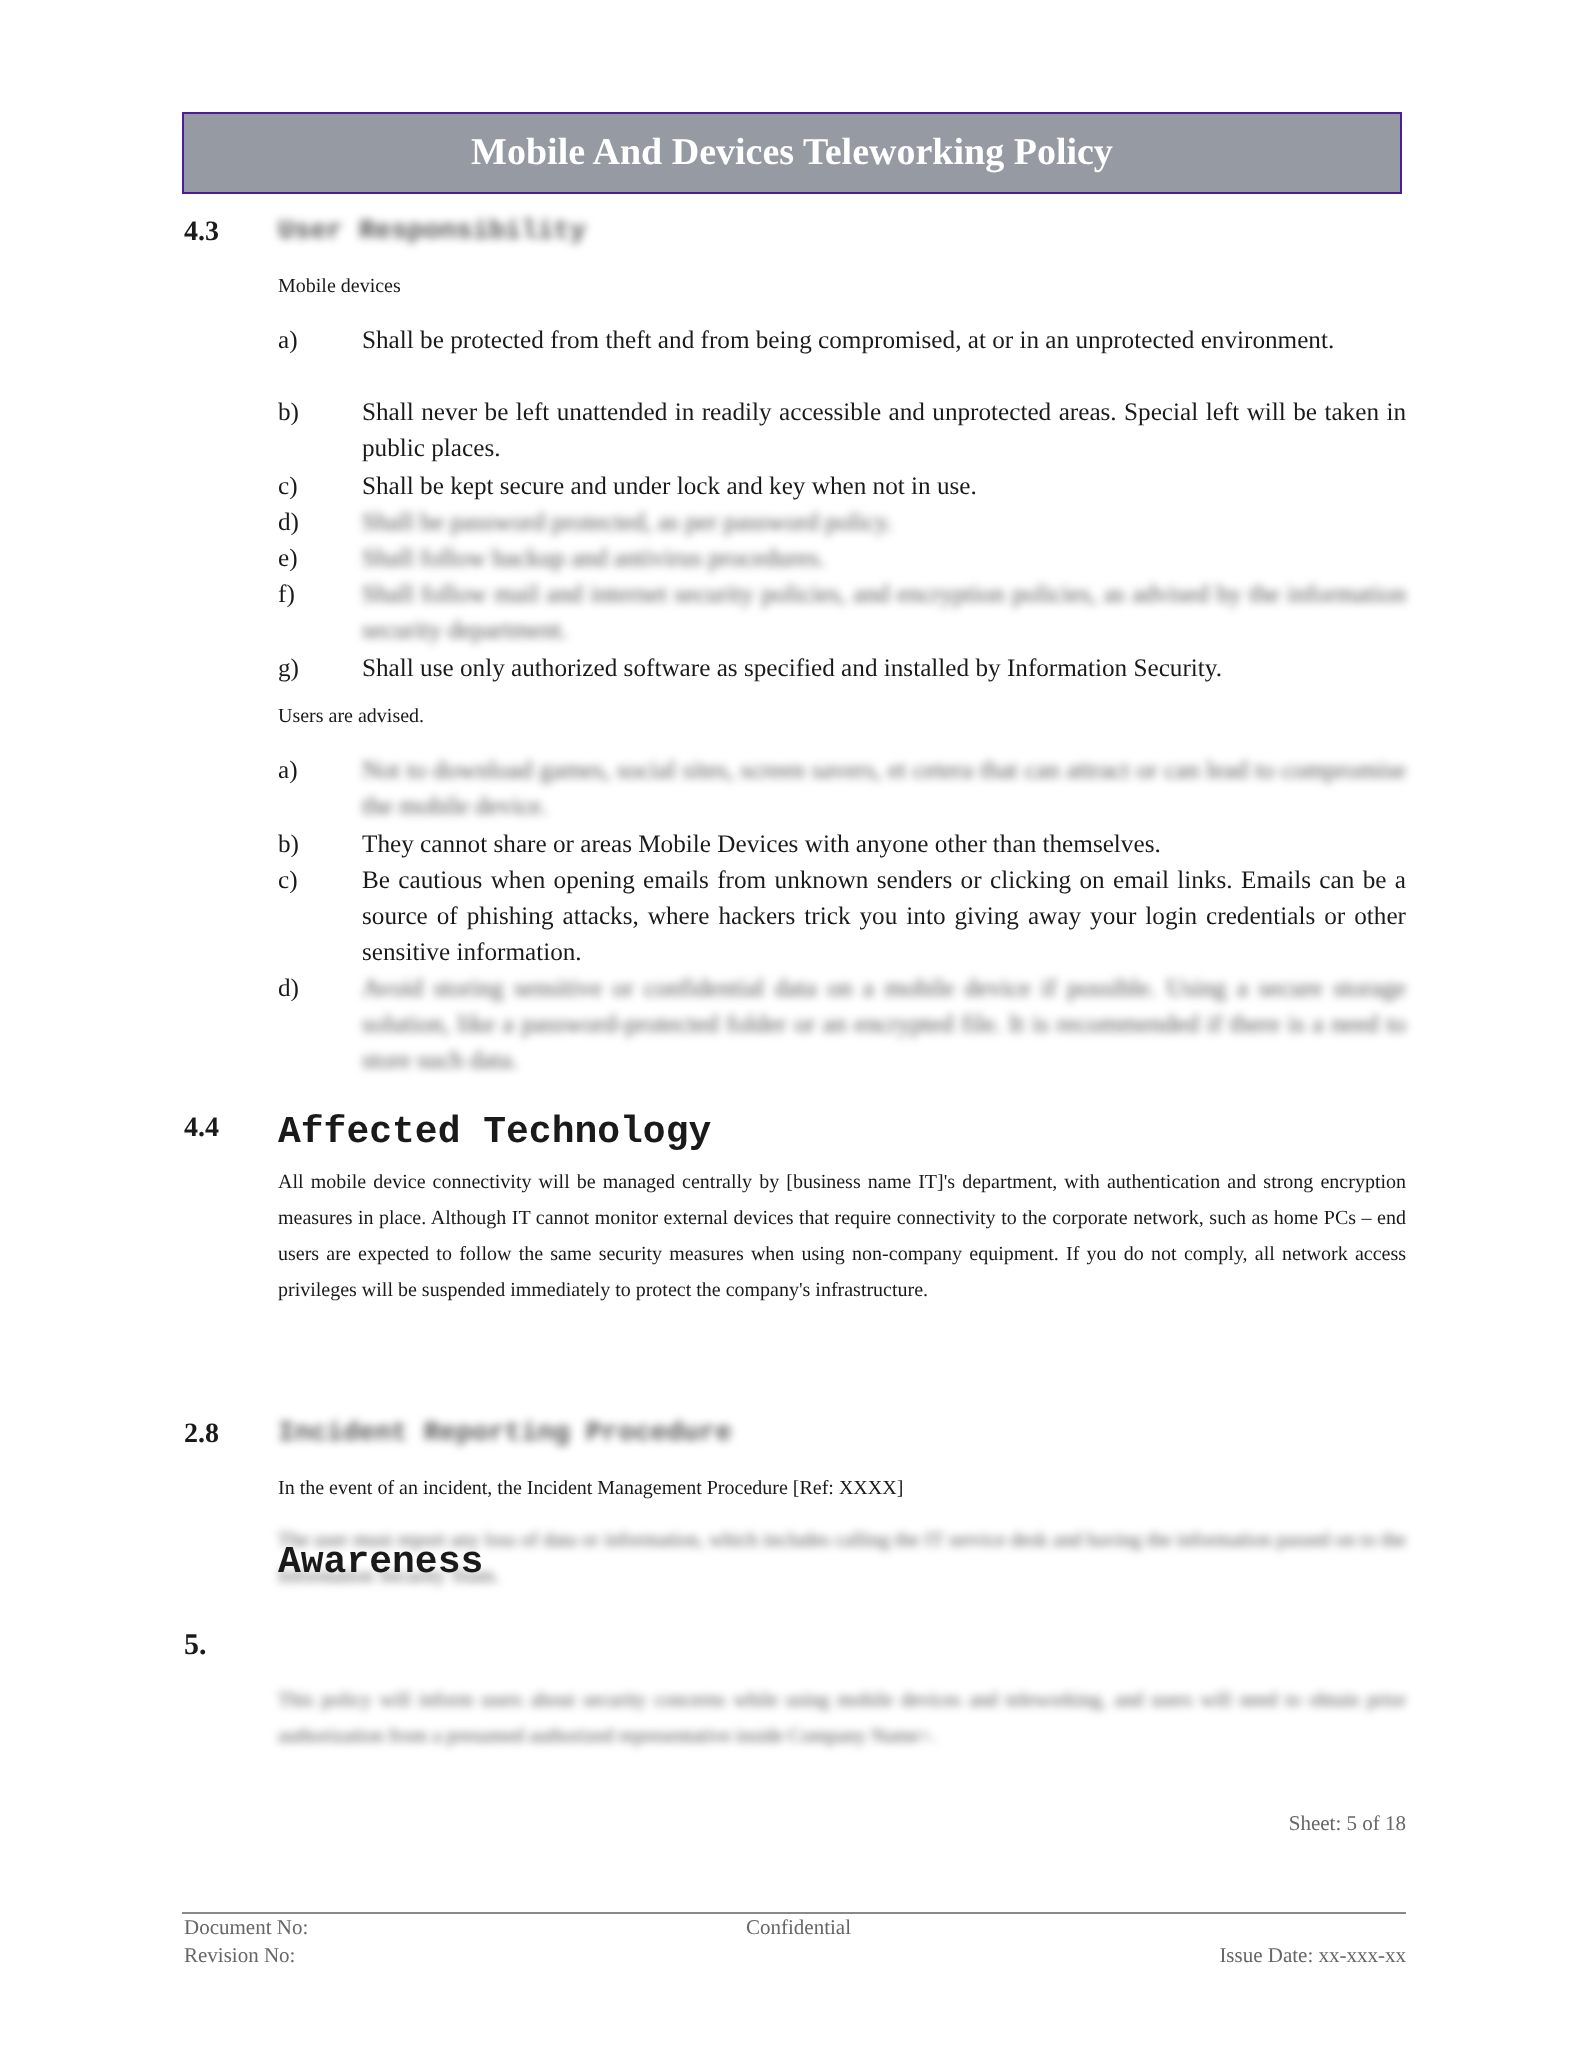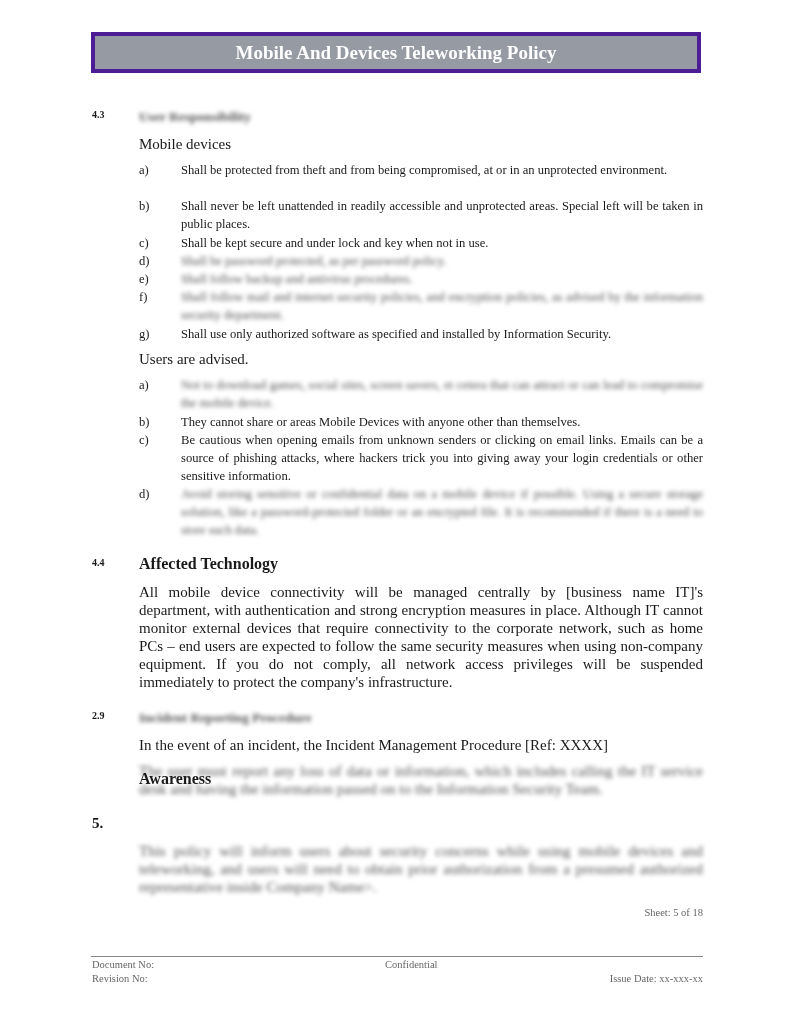--- a/index.html
+++ b/index.html
@@ -1,22 +1,22 @@
 <!DOCTYPE html>
 <html><head>
   <meta charset="utf-8">
   <style>
     html, body { margin:0; padding:0; background:#fff; }
     body { width:791px; height:1031px; position:relative; font-family:"DejaVu Serif", serif; color:#1a1a1a; overflow:hidden; }
-    .title-bar { position:absolute; left:91px; top:32px; width:610px; height:41px; background:#959aa3; border:4px solid #4c1d95; box-sizing:border-box; display:flex; align-items:center; justify-content:center; }
+    .title-bar { position:absolute; left:91px; top:56px; width:610px; height:41px; background:#959aa3; border:1px solid #4c1d95; box-sizing:border-box; display:flex; align-items:center; justify-content:center; }
     .title-bar span { color:#fff; font-weight:bold; font-size:19px; font-family:"Liberation Serif", serif; }
-    .sec-num { position:absolute; left:92px; font-weight:bold; font-size:10px; font-family:"Liberation Serif", serif; }
-    .sec-title { position:absolute; left:139px; font-weight:bold; font-size:16px; font-family:Liberation Serif, serif; }
+    .sec-num { position:absolute; left:92px; font-weight:bold; font-size:14px; font-family:"Liberation Serif", serif; }
+    .sec-title { position:absolute; left:139px; font-weight:bold; font-size:19px; font-family:Liberation Mono, monospace; }
     .blur { filter:blur(2.2px); color:#555; }
-    .para { position:absolute; left:139px; width:564px; font-size:15px; line-height:18px; text-align:justify; font-family:"Liberation Serif", serif; }
+    .para { position:absolute; left:139px; width:564px; font-size:10px; line-height:18px; text-align:justify; font-family:"Liberation Serif", serif; }
     .li { position:absolute; left:139px; width:564px; font-size:12.6px; line-height:18px; font-family:"Liberation Serif", serif; }
     .li .m { position:absolute; left:0; top:0; }
     .li .t { display:block; margin-left:42px; text-align:justify; }
     .footer-line { position:absolute; left:91px; top:956px; width:612px; height:1px; background:#888; }
     .foot { position:absolute; font-size:10.5px; color:#666; font-family:"Liberation Serif", serif; }
   </style>
 </head>
 <body>
 
 <div class="title-bar">
@@ -72,27 +72,27 @@
   </div>
 <div class="li" style="top:485px">
     <span class="m">d)</span>
     <span class="t blur">Avoid storing sensitive or confidential data on a mobile device if possible. Using a secure storage solution, like a password-protected folder or an encrypted file. It is recommended if there is a need to store such data.</span>
   </div>
 
 <div class="sec-num" style="top:557px">4.4</div>
 <div class="sec-title" style="top:555px">Affected Technology</div>
 <div class="para" style="top:583px">All mobile device connectivity will be managed centrally by [business name IT]'s department, with authentication and strong encryption measures in place. Although IT cannot monitor external devices that require connectivity to the corporate network, such as home PCs – end users are expected to follow the same security measures when using non-company equipment. If you do not comply, all network access privileges will be suspended immediately to protect the company's infrastructure.</div>
 
-<div class="sec-num" style="top:710px">2.9</div>
+<div class="sec-num" style="top:710px">2.8</div>
 <div class="sec-title blur" style="top:710px;font-size:13.5px">Incident Reporting Procedure</div>
 <div class="para" style="top:736px">In the event of an incident, the Incident Management Procedure [Ref: XXXX]</div>
 <div class="para blur" style="top:762px">The user must report any loss of data or information, which includes calling the IT service desk and having the information passed on to the Information Security Team.</div>
 
 <div class="sec-num" style="top:815px;font-size:15px">5.</div>
 <div class="sec-title" style="top:770px">Awareness</div>
 <div class="para blur" style="top:842px">This policy will inform users about security concerns while using mobile devices and teleworking, and users will need to obtain prior authorization from a presumed authorized representative inside Company Name&gt;.</div>
 
 <div class="footer-line"></div>
 <div class="foot" style="left:92px;top:959px">Document No:</div>
 <div class="foot" style="left:92px;top:973px">Revision No:</div>
-<div class="foot" style="left:385px;top:959px">Confidential</div>
+<div class="foot" style="left:373px;top:959px">Confidential</div>
 <div class="foot" style="right:88px;top:907px;">Sheet: 5 of 18</div>
 <div class="foot" style="right:88px;top:973px;text-align:center">Issue Date: xx-xxx-xx</div>
 
 </body></html>

